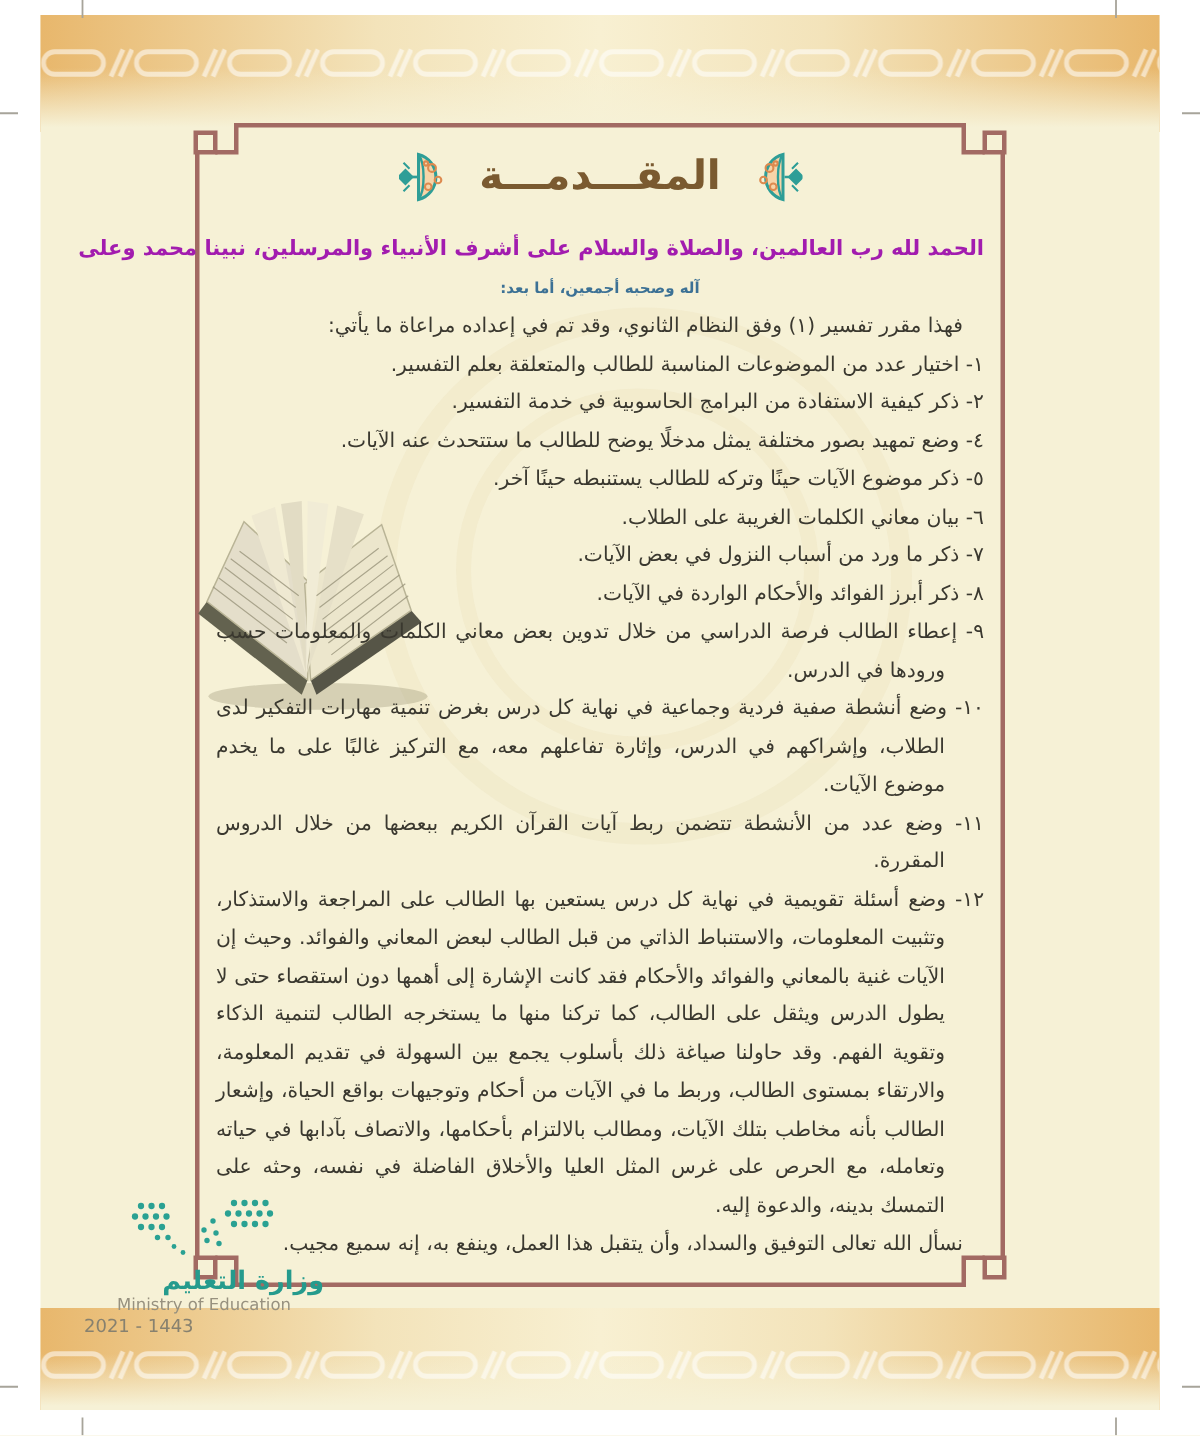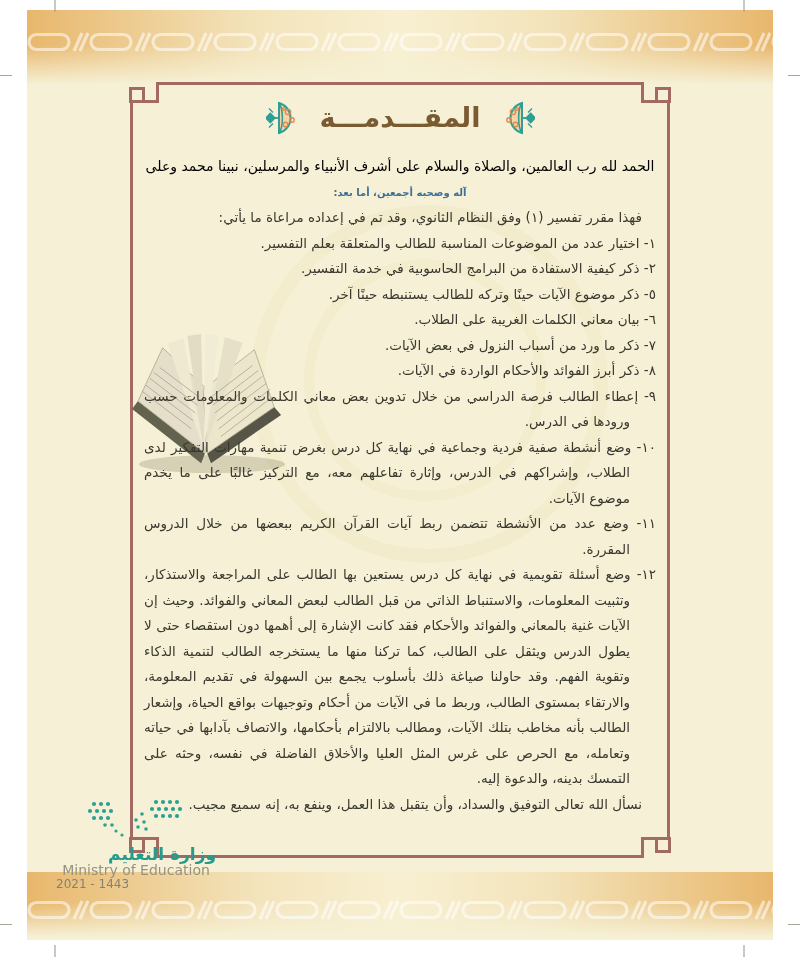--- a/index.html
+++ b/index.html
@@ -49,36 +49,36 @@
   }
   .ornament{width:44px;height:36px;flex:0 0 auto;}
   .ornament.flip{transform:scaleX(-1);}
   
   .content{
     position:absolute;left:144px;top:154px;width:512px;
     direction:rtl;text-align:justify;color:#3a382f;
     font-size:13.5px;line-height:25.5px;
   }
   .opening1{
-    color:#000000;font-weight:normal;font-size:14px;white-space:nowrap;text-align:center;
+    color:#a21caf;font-weight:bold;font-size:14px;white-space:nowrap;text-align:center;
   }
   .opening2{color:#3c7195;font-weight:bold;font-size:10px;text-align:center;}
   .intro{text-indent:14px;}
   .item{padding-right:26px;text-indent:-26px;}
   .closing{text-indent:14px;}
   
   .book{position:absolute;left:108px;top:332px;width:208px;height:148px;}
   
   .logo{position:absolute;left:56px;top:796px;width:160px;direction:rtl;}
   .logo-dots{display:block;margin:0 auto 2px auto;}
   .logo-ar{
     color:#259b8d;font-size:17px;font-weight:bold;letter-spacing:0px;
     line-height:20px;direction:rtl;
   }
-  .logo-en{color:#97917f;font-size:14px;text-align:center;direction:ltr;line-height:12px;}
+  .logo-en{color:#97917f;font-size:11px;text-align:center;direction:ltr;line-height:12px;}
   .logo-years{color:#87816f;font-size:12px;direction:ltr;line-height:16px;}
 </style>
 </head>
 <body>
 
 <div class="sheet"></div>
 <div class="band-top"></div>
 <div class="band-bottom"></div>
 
 <svg class="pattern-strip pattern-top" width="746" height="24" viewBox="0 0 746 24">
@@ -169,20 +169,21 @@
   </g>
 </svg>
 
 <div class="content">
   <div class="opening1">الحمد لله رب العالمين، والصلاة والسلام على أشرف الأنبياء والمرسلين، نبينا محمد وعلى</div>
   <div class="opening2">آله وصحبه أجمعين، أما بعد:</div>
   <div class="intro">فهذا مقرر تفسير (١) وفق النظام الثانوي، وقد تم في إعداده مراعاة ما يأتي:</div>
 
   <div class="item"><span>١-</span> <span>اختيار عدد من الموضوعات المناسبة للطالب والمتعلقة بعلم التفسير.</span></div>
   <div class="item"><span>٢-</span> <span>ذكر كيفية الاستفادة من البرامج الحاسوبية في خدمة التفسير.</span></div>
+  <div class="item"><span>٤-</span> <span>وضع تمهيد بصور مختلفة يمثل مدخلًا يوضح للطالب ما ستتحدث عنه الآيات.</span></div>
   <div class="item"><span>٥-</span> <span>ذكر موضوع الآيات حينًا وتركه للطالب يستنبطه حينًا آخر.</span></div>
   <div class="item"><span>٦-</span> <span>بيان معاني الكلمات الغريبة على الطلاب.</span></div>
   <div class="item"><span>٧-</span> <span>ذكر ما ورد من أسباب النزول في بعض الآيات.</span></div>
   <div class="item"><span>٨-</span> <span>ذكر أبرز الفوائد والأحكام الواردة في الآيات.</span></div>
   <div class="item"><span>٩-</span> <span>إعطاء الطالب فرصة الدراسي من خلال تدوين بعض معاني الكلمات والمعلومات حسب ورودها في الدرس.</span></div>
   <div class="item"><span>١٠-</span> <span>وضع أنشطة صفية فردية وجماعية في نهاية كل درس بغرض تنمية مهارات التفكير لدى الطلاب، وإشراكهم في الدرس، وإثارة تفاعلهم معه، مع التركيز غالبًا على ما يخدم موضوع الآيات.</span></div>
   <div class="item"><span>١١-</span> <span>وضع عدد من الأنشطة تتضمن ربط آيات القرآن الكريم ببعضها من خلال الدروس المقررة.</span></div>
   <div class="item"><span>١٢-</span> <span>وضع أسئلة تقويمية في نهاية كل درس يستعين بها الطالب على المراجعة والاستذكار، وتثبيت المعلومات، والاستنباط الذاتي من قبل الطالب لبعض المعاني والفوائد. وحيث إن الآيات غنية بالمعاني والفوائد والأحكام فقد كانت الإشارة إلى أهمها دون استقصاء حتى لا يطول الدرس ويثقل على الطالب، كما تركنا منها ما يستخرجه الطالب لتنمية الذكاء وتقوية الفهم. وقد حاولنا صياغة ذلك بأسلوب يجمع بين السهولة في تقديم المعلومة، والارتقاء بمستوى الطالب، وربط ما في الآيات من أحكام وتوجيهات بواقع الحياة، وإشعار الطالب بأنه مخاطب بتلك الآيات، ومطالب بالالتزام بأحكامها، والاتصاف بآدابها في حياته وتعامله، مع الحرص على غرس المثل العليا والأخلاق الفاضلة في نفسه، وحثه على التمسك بدينه، والدعوة إليه.</span></div>
 
   <div class="closing">نسأل الله تعالى التوفيق والسداد، وأن يتقبل هذا العمل، وينفع به، إنه سميع مجيب.</div>

